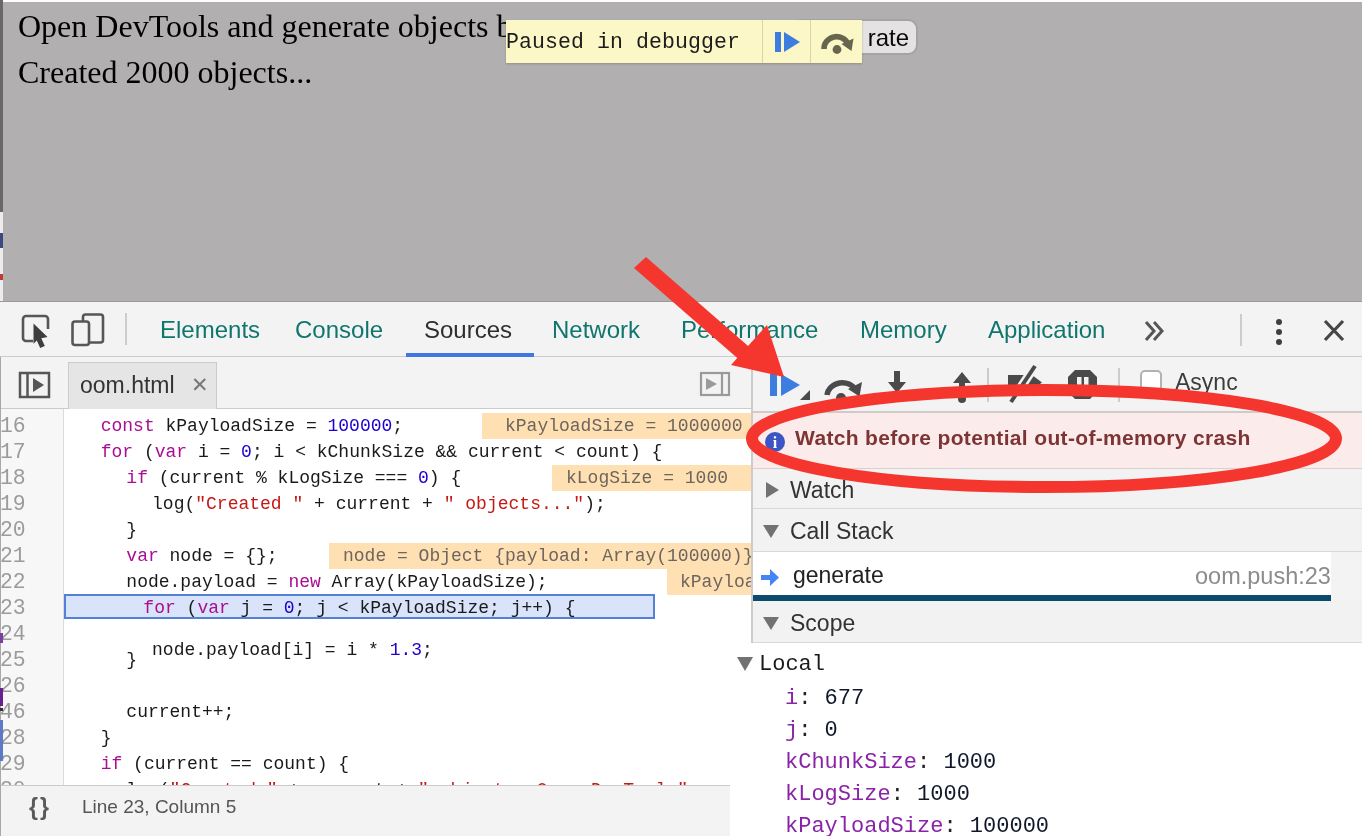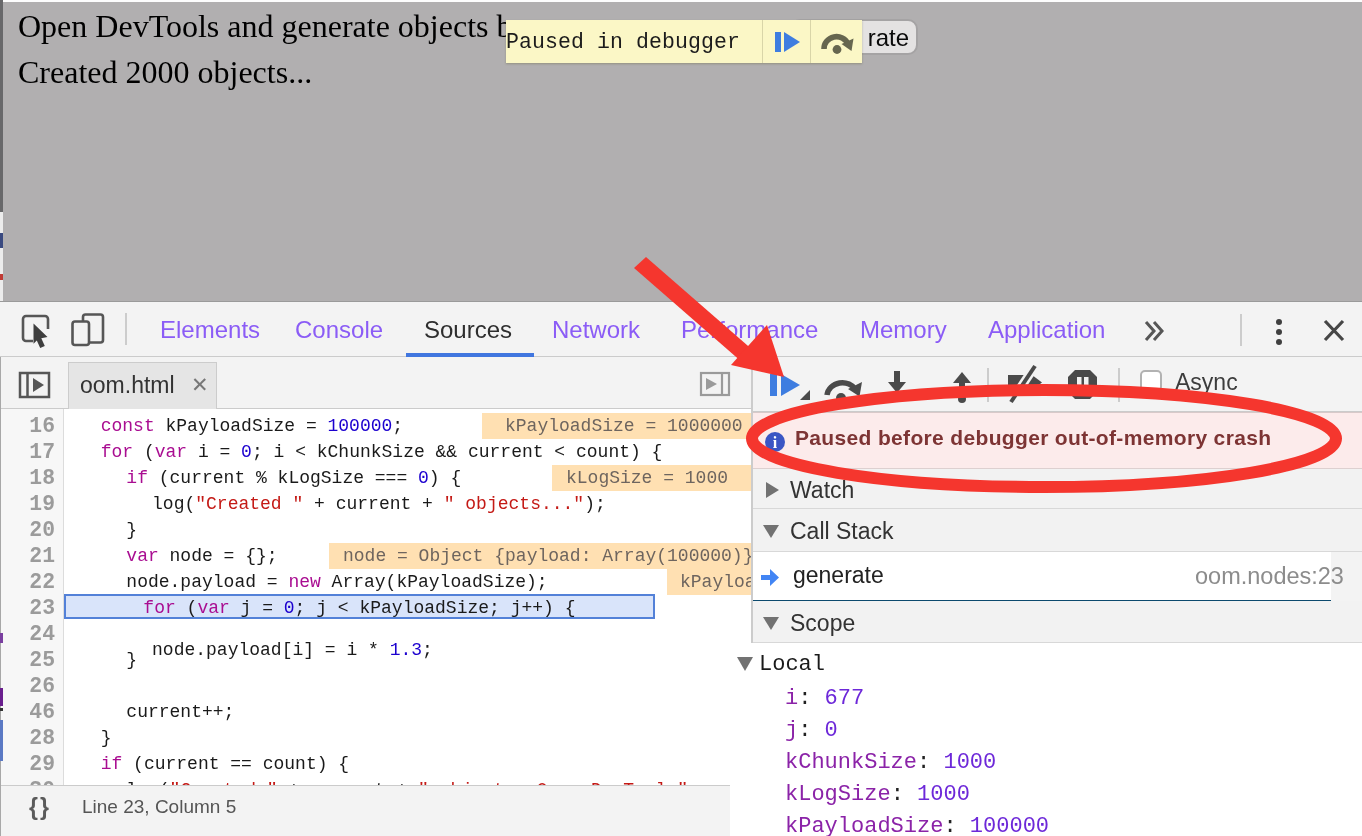--- a/index.html
+++ b/index.html
@@ -15,54 +15,54 @@
   #rateBtn{left:790px;top:19px;width:128px;height:36px;background:#e4e2e2;border:2px solid #a5a3a4;
            border-radius:10px;box-sizing:border-box;}
   #rateBtn span{position:absolute;right:7px;top:3px;font-size:24px;color:#0a0a0a;}
   
   #pauseBar{left:506px;top:20px;width:356px;height:43px;background:#fbf7c6;display:flex;align-items:center;box-shadow:0 1px 2px rgba(90,90,40,0.35);}
   #pauseBar .lbl{font-family:"Liberation Mono",monospace;font-size:21.5px;color:#1c1c1c;padding-left:0;white-space:nowrap;letter-spacing:0.1px;}
   #pauseBar .cell{height:43px;display:flex;align-items:center;justify-content:center;border-left:1px solid #d9d5a8;}
   
   #dt{left:0;top:301px;width:1362px;height:535px;background:#f3f3f3;border-top:1px solid #9a9a9a;box-sizing:border-box;}
   #toolbar{left:0;top:302px;width:1362px;height:55px;background:#f3f3f3;border-bottom:1px solid #cbcbcb;box-sizing:border-box;}
-  .tabLbl{font-size:24px;color:#8b5cf6;top:316px;white-space:nowrap;}
+  .tabLbl{font-size:24px;color:#0f766e;top:316px;white-space:nowrap;}
   .tabSel{color:#2e2e2e;}
   #srcUnderline{left:406px;top:353px;width:128px;height:4px;background:#4076df;}
   .vsep{width:2px;background:#ccc;}
   
   #tabbar{left:0;top:357px;width:751px;height:52px;background:#f3f3f3;border-bottom:1px solid #cbcbcb;box-sizing:border-box;}
   #fileTab{left:68px;top:362px;width:149px;height:47px;background:#e5e5e5;border:1px solid #ccc;border-bottom:none;box-sizing:border-box;}
   #fileTab .nm{position:absolute;left:11px;top:9px;font-size:23px;color:#333;}
   #fileTab .x{position:absolute;left:122px;top:10px;font-size:21px;color:#777;}
   #code{left:0;top:409px;width:751px;height:376px;background:transparent;overflow:hidden;}
   #gutter{left:0;top:409px;width:751px;height:376px;background:#fff;}
   #gutter2{left:0;top:409px;width:64px;height:376px;background:#f7f7f7;border-right:1px solid #dcdcdc;box-sizing:border-box;}
-  .ln{position:absolute;left:0;width:55px;text-align:right;font-family:"Liberation Mono",monospace;font-size:21.4px;color:#9b9b9b;font-weight:bold;}
+  .ln{position:absolute;left:0;width:55px;font-family:"Liberation Mono",monospace;font-size:21.4px;color:#9b9b9b;}
   .cl{position:absolute;left:0;width:751px;height:26px;font-family:"Liberation Mono",monospace;
       font-size:18px;line-height:26px;white-space:pre;color:#1a1a1a;}
   .kw{color:#a90d91;} .num{color:#1c00cf;} .str{color:#c41a16;}
   .wid{background:#ffe0b2;color:#6e655f;}
   #execLine{left:64px;top:594px;width:591px;height:25px;background:#d9e4fa;border:2px solid #5381d8;box-sizing:border-box;}
   #status{left:0;top:785px;width:751px;height:51px;background:#f3f3f3;border-top:1px solid #cbcbcb;box-sizing:border-box;}
   #status .br{position:absolute;left:29px;top:8px;font-size:23px;font-weight:bold;color:#5a5a5a;letter-spacing:2px;}
   #status .txt{position:absolute;left:82px;top:10px;font-size:19px;color:#555;}
   
   #paneDiv{left:751px;top:357px;width:2px;height:479px;background:#ccc;}
   
   #dbgbar{left:753px;top:357px;width:609px;height:55px;background:#f3f3f3;border-bottom:1px solid #cbcbcb;box-sizing:border-box;}
   #msg{left:753px;top:412px;width:609px;height:56px;background:#fcebeb;border-top:1px solid #d8c9c9;box-sizing:border-box;}
   #msg .t{position:absolute;left:42px;top:13px;font-size:21px;font-weight:bold;color:#7d3434;white-space:nowrap;letter-spacing:0.34px;}
   .schdr{left:753px;width:609px;background:#f2f2f2;border-bottom:1px solid #d8d8d8;box-sizing:border-box;}
   .schdr .t{position:absolute;left:37px;font-size:23px;color:#333;}
   .tri{position:absolute;width:0;height:0;}
-  #genRow{left:753px;top:552px;width:578px;height:49px;background:#fff;border-bottom:1px solid #0c4a6e;box-sizing:border-box;}
+  #genRow{left:753px;top:552px;width:578px;height:49px;background:#fff;border-bottom:6px solid #0c4a6e;box-sizing:border-box;}
   #scopeBody{left:730px;top:643px;width:667px;height:193px;background:#fff;}
   .mono{font-family:"Liberation Mono",monospace;}
-  .vn{color:#8b23a8;} .vv{color:#6d28d9;}
+  .vn{color:#8b23a8;} .vv{color:#0f172a;}
   #overlay{left:0;top:0;width:1362px;height:836px;pointer-events:none;}
 </style>
 </head>
 <body>
 
 <div class="abs" id="page"></div>
 <div class="abs" id="pageTopLine"></div>
 <div class="abs" id="pageLeftStrip"></div>
 <div class="abs" style="left:0;top:0;width:506px;height:120px;overflow:hidden;">
     <div class="abs pagetext" style="left:18px;top:8px;">Open DevTools and generate objects by using the button</div>
@@ -227,37 +227,37 @@
 
   <rect x="388" y="14" width="20" height="20" rx="4" fill="#fff" stroke="#b2b2b2" stroke-width="2"></rect>
   <text x="422" y="33" font-size="23" fill="#3c3c3c" font-family="Liberation Sans">Async</text>
 </svg>
 
 <div class="abs" id="msg">
   <svg class="abs" style="left:11px;top:18px;" width="22" height="22" viewBox="0 0 22 22">
     <circle cx="11" cy="11" r="10" fill="#3b55c4"></circle>
     <text x="11" y="17" font-size="16" font-weight="bold" fill="#fff" text-anchor="middle" font-family="Liberation Serif">i</text>
   </svg>
-  <span class="t">Paused before debugger out-of-memory crash</span>
+  <span class="t">Watch before potential out-of-memory crash</span>
 </div>
 
 <div class="abs schdr" style="top:468px;height:41px;border-top:1px solid #ddd0d0;">
   <span class="tri" style="left:13px;top:13px;border-left:13px solid #727272;border-top:8px solid transparent;border-bottom:8px solid transparent;"></span>
   <span class="t" style="top:8px;">Watch</span>
 </div>
 <div class="abs schdr" style="top:509px;height:43px;">
   <span class="tri" style="left:10px;top:16px;border-top:13px solid #727272;border-left:8px solid transparent;border-right:8px solid transparent;"></span>
   <span class="t" style="top:9px;">Call Stack</span>
 </div>
 <div class="abs" id="genRow">
   <svg class="abs" style="left:8px;top:17px;" width="18" height="17" viewBox="0 0 18 17">
     <path d="M0 6 L9 6 L9 0 L18 8.5 L9 17 L9 11 L0 11 Z" fill="#4285f4"></path>
   </svg>
   <span class="abs" style="left:40px;top:10px;font-size:23px;color:#222;">generate</span>
-  <span class="abs" style="left:442px;top:11px;font-size:23.5px;color:#8c8c8c;">oom.nodes:23</span>
+  <span class="abs" style="left:442px;top:11px;font-size:23.5px;color:#8c8c8c;">oom.push:23</span>
 </div>
 <div class="abs schdr" style="top:601px;height:42px;">
   <span class="tri" style="left:10px;top:16px;border-top:13px solid #727272;border-left:8px solid transparent;border-right:8px solid transparent;"></span>
   <span class="t" style="top:9px;">Scope</span>
 </div>
 <div class="abs" id="scopeBody">
   <span class="tri" style="left:7px;top:14px;border-top:14px solid #727272;border-left:8.5px solid transparent;border-right:8.5px solid transparent;"></span>
   <span class="abs mono" style="left:29px;top:9px;font-size:22px;color:#1a1a1a;">Local</span>
   <div class="abs mono" style="left:55px;top:40px;font-size:22px;line-height:32px;white-space:pre;"><span class="vn">i</span><span style="color:#222">: </span><span class="vv">677</span>
 <span class="vn">j</span><span style="color:#222">: </span><span class="vv">0</span>

